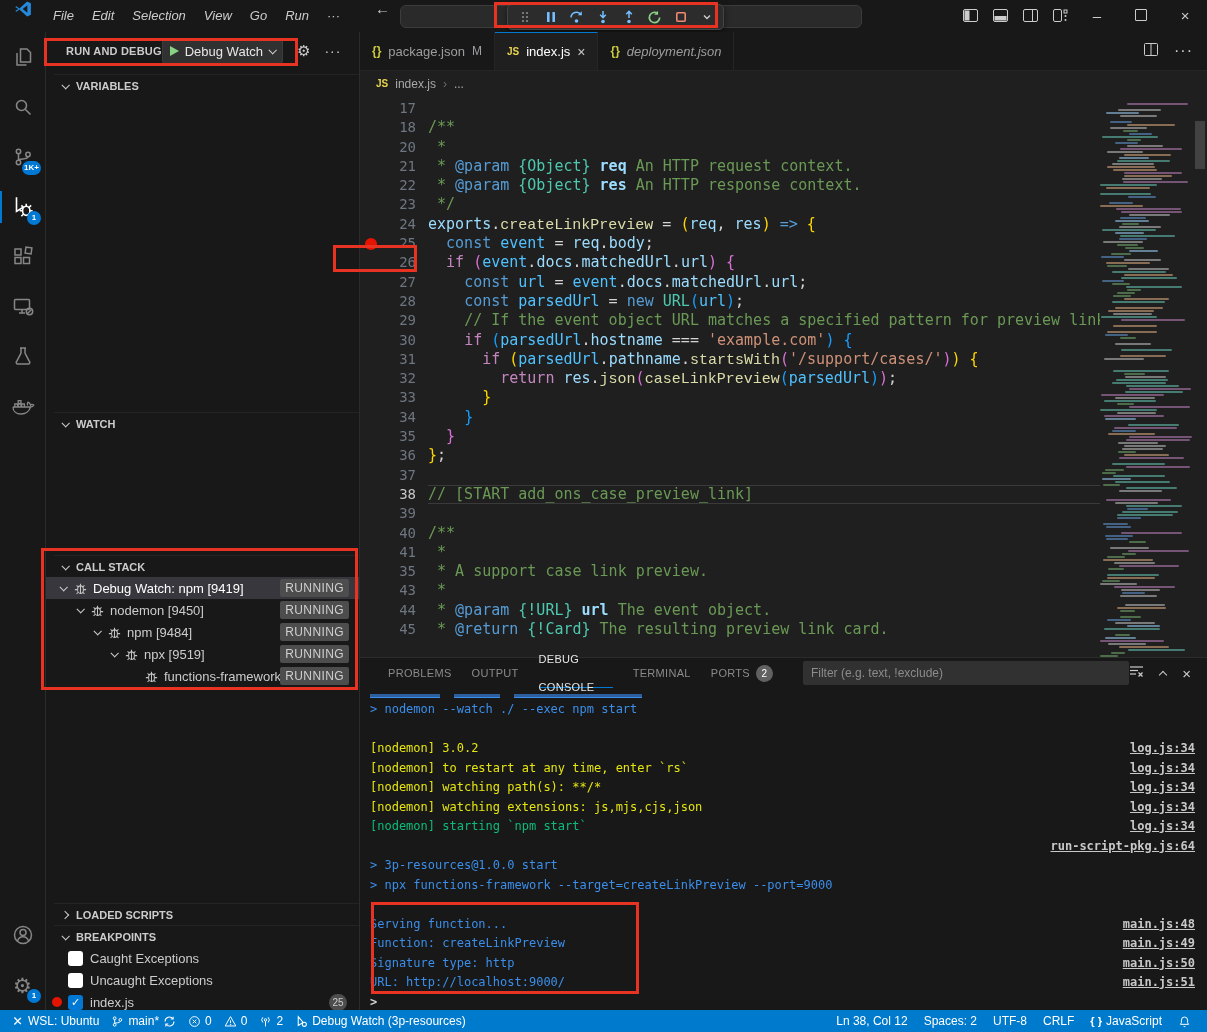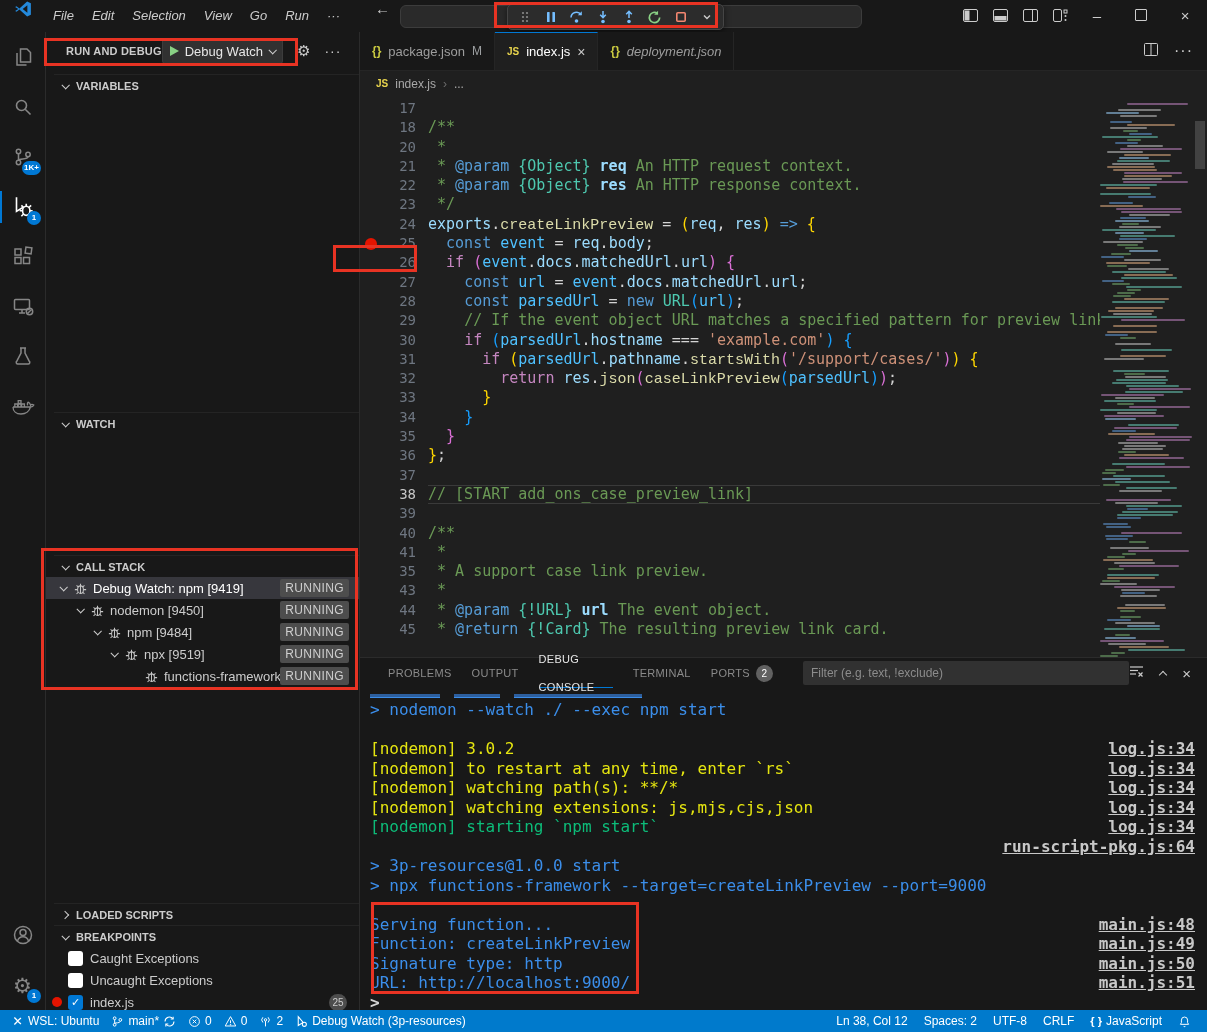--- a/index.html
+++ b/index.html
@@ -98,21 +98,21 @@
   .ptab{font-size:11px;color:#8a8a8a;margin:0 10px;height:30px;line-height:28px;letter-spacing:.3px;
         display:flex;align-items:center;gap:6px;box-sizing:border-box;}
   .ptab.active{color:#e7e7e7;border-bottom:1px solid #0078d4;}
   .ptab-badge{background:#616161;color:#fff;font-size:10px;border-radius:9px;min-width:17px;height:17px;
               line-height:17px;text-align:center;}
   .filter-input{margin-left:20px;width:330px;height:24px;background:#313131;border:none;border-radius:2px;
                 color:#cccccc;font-size:12px;padding:0 8px;outline:none;}
   .filter-input::placeholder{color:#8c8c8c;}
   .panel-actions{margin-left:auto;display:flex;align-items:center;gap:16px;padding-right:16px;color:#cccccc;}
   .console{position:absolute;top:30px;left:0;right:0;bottom:0;padding:0 12px 0 10px;
-           font-family:"DejaVu Sans Mono",monospace;font-size:16px;}
+           font-family:"DejaVu Sans Mono",monospace;font-size:12px;}
   .con-row{height:19.5px;line-height:19.5px;display:flex;justify-content:space-between;white-space:pre;}
   .con-clip{height:10px;overflow:hidden;display:flex;gap:14px;align-items:flex-end;padding-bottom:2px;}
   .clip-bar{height:3px;background:#2d5f9e;border-bottom:1px solid #3b8eea;}
   .col-cmd{color:#3b8eea;} .col-yellow{color:#e5e510;} .col-green{color:#0dbc79;}
   .con-link{color:#c8c8c8;text-decoration:underline;font-weight:bold;}
   .con-prompt{color:#d4d4d4;font-weight:bold;}
 
   
   .statusbar{position:absolute;bottom:0;left:0;right:0;height:22px;background:#007acc;color:#ffffff;
              display:flex;align-items:center;font-size:12px;}

